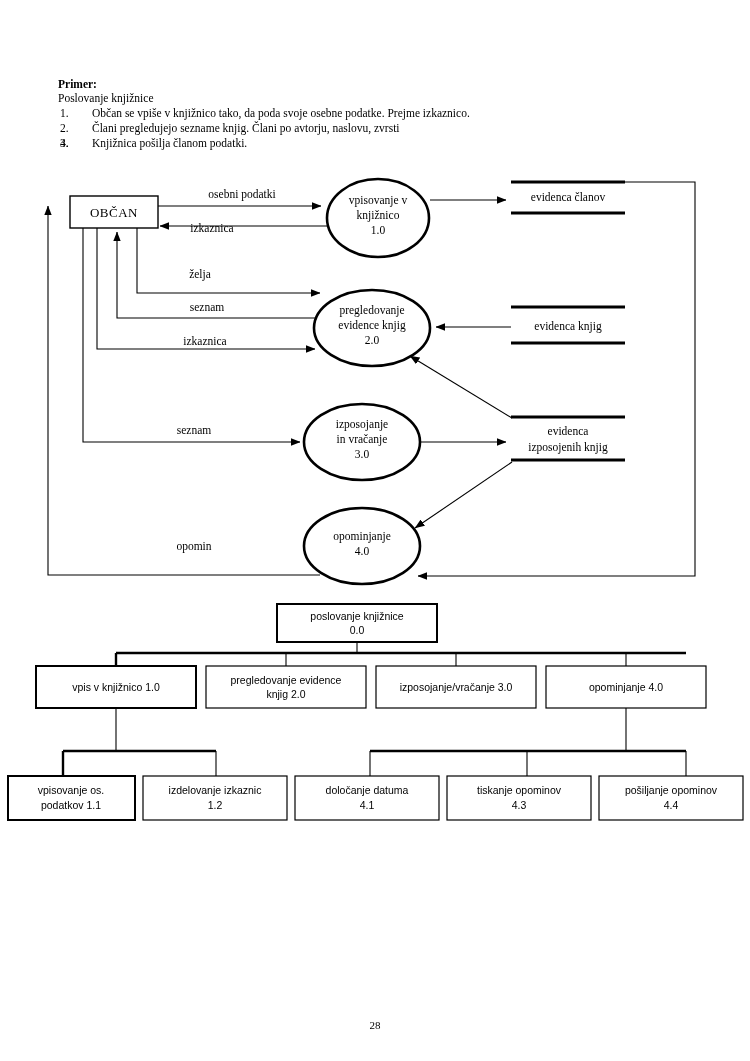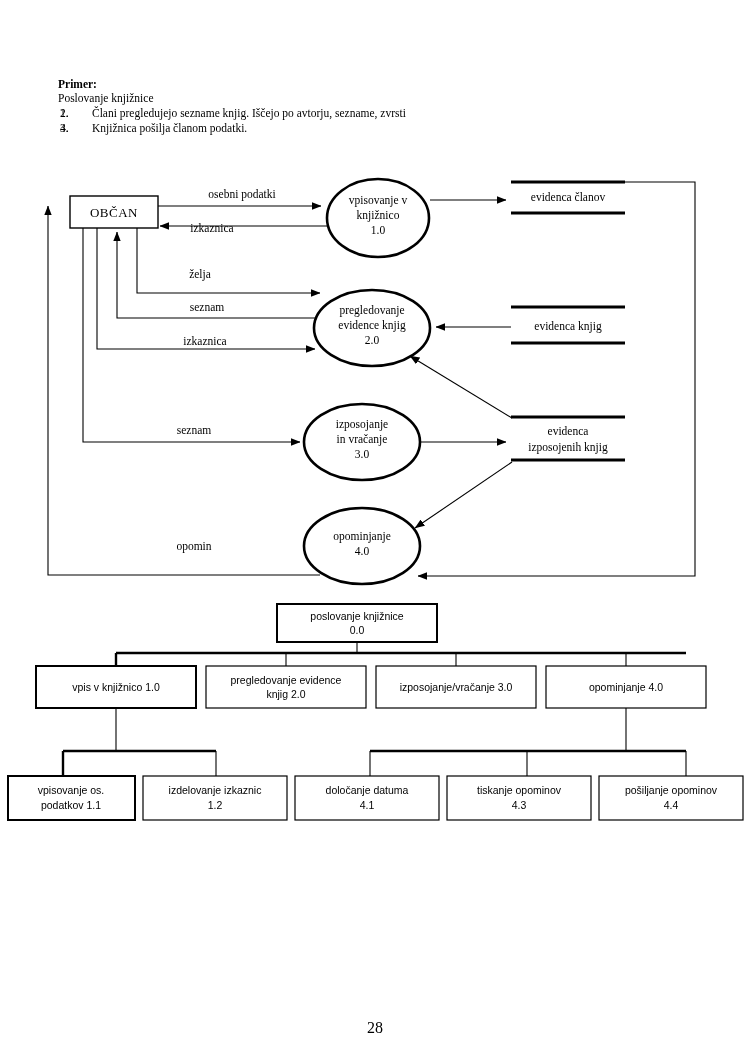--- a/index.html
+++ b/index.html
@@ -30,37 +30,38 @@
   .entbox{fill:#ffffff;stroke:#000;stroke-width:1.4;}
   .storeline{stroke:#000;stroke-width:3;}
   .flow{stroke:#000;stroke-width:1.1;fill:none;}
   .hierbox{fill:#ffffff;stroke:#000;stroke-width:1.2;}
   .hierbox-b{fill:#ffffff;stroke:#000;stroke-width:2;}
   .hierline{stroke:#000;stroke-width:1.1;fill:none;}
   .hierline-b{stroke:#000;stroke-width:2.4;fill:none;}
 
   
   #pageno{position:absolute;left:0;top:999px;width:750px;text-align:center;
-          font-family:"Liberation Serif",serif;font-size:16px;}
+          font-family:"Liberation Serif",serif;font-size:11px;}
 </style>
 </head>
 <body>
 
 <div class="page">
 
   <div id="intro">
     <div class="title">Primer:</div>
     <div class="sub">Poslovanje knjižnice</div>
     <ol>
       <li>
         <span class="num">1.</span>
+        <span>Občan se vpiše v knjižnico tako, da poda svoje osebne podatke. Prejme izkaznico.</span>
       </li>
       <li>
         <span class="num">2.</span>
-        <span>Člani pregledujejo sezname knjig. Iščejo po avtorju, sezname, zvrsti</span>
+        <span>Člani pregledujejo sezname knjig. Člani po avtorju, naslovu, zvrsti</span>
       </li>
       <li>
         <span class="num">3.</span>
       </li>
       <li>
         <span class="num">4.</span>
         <span>Knjižnica pošilja članom podatki.</span>
       </li>
     </ol>
   </div>

